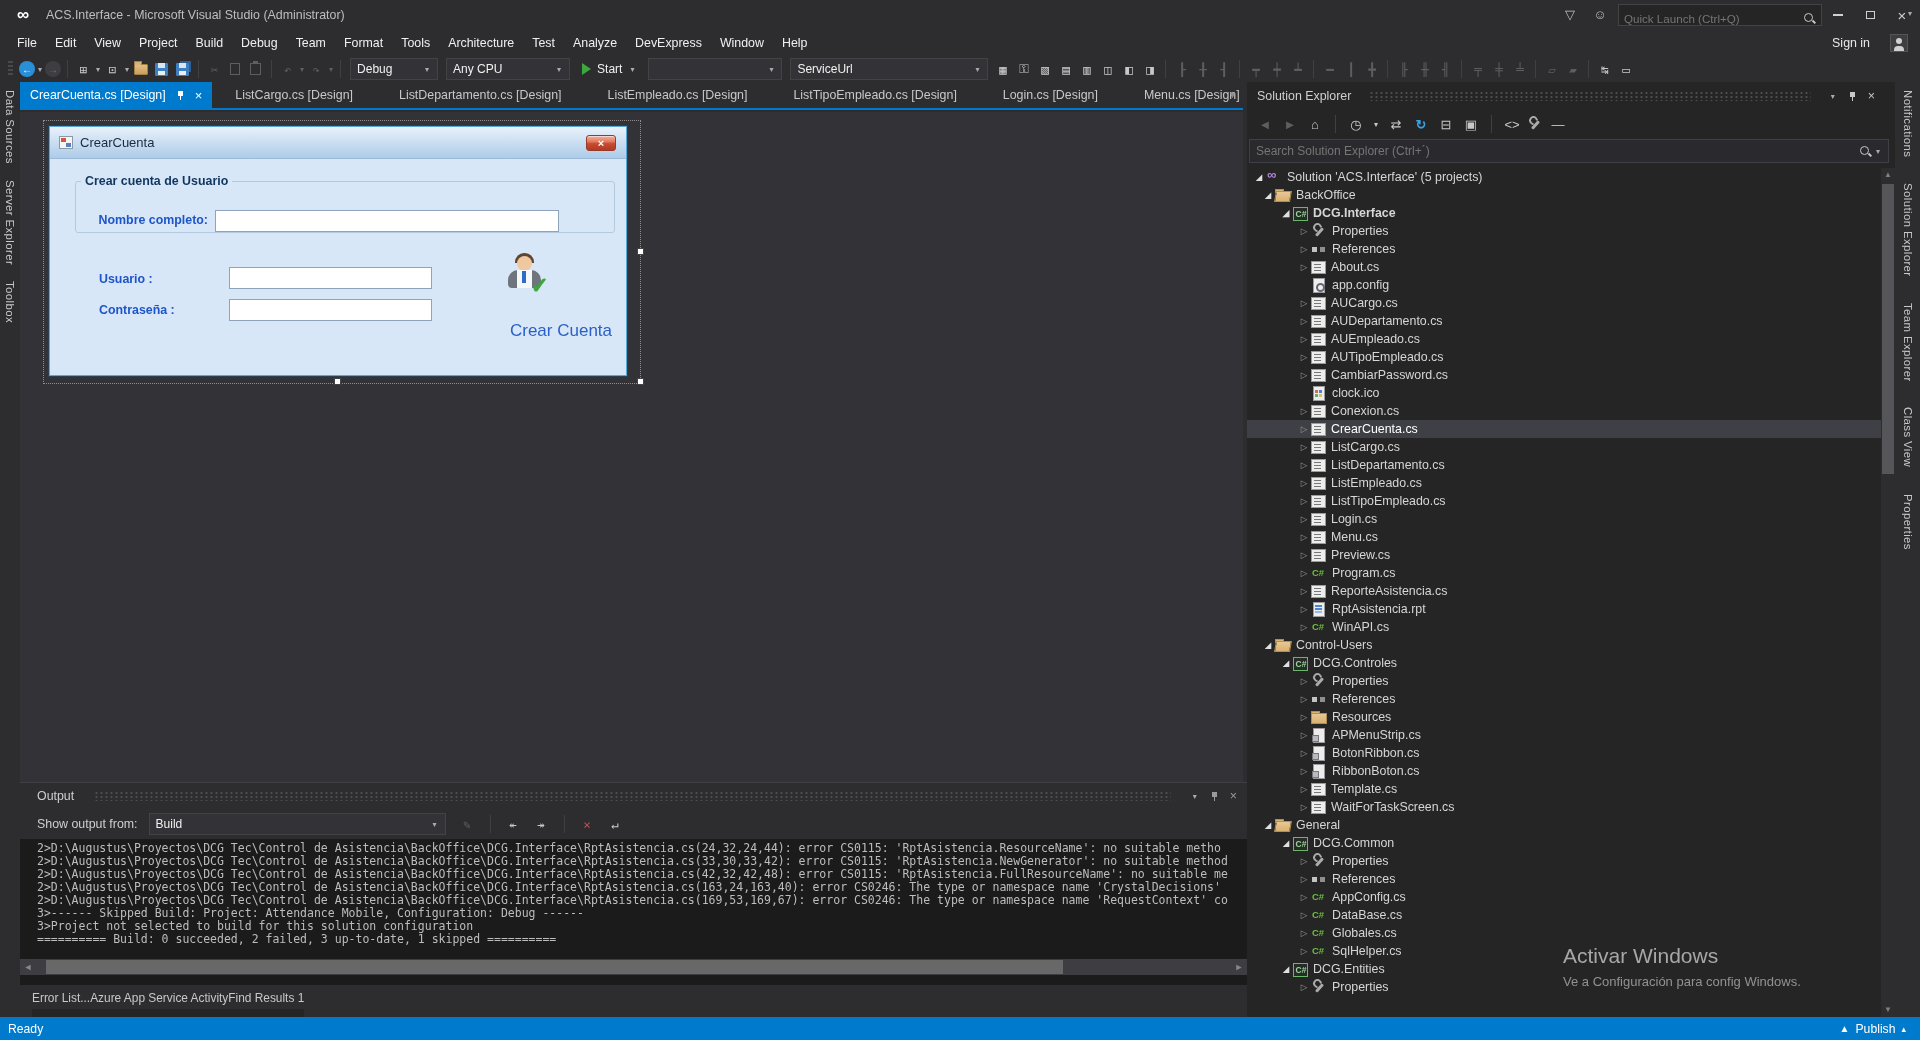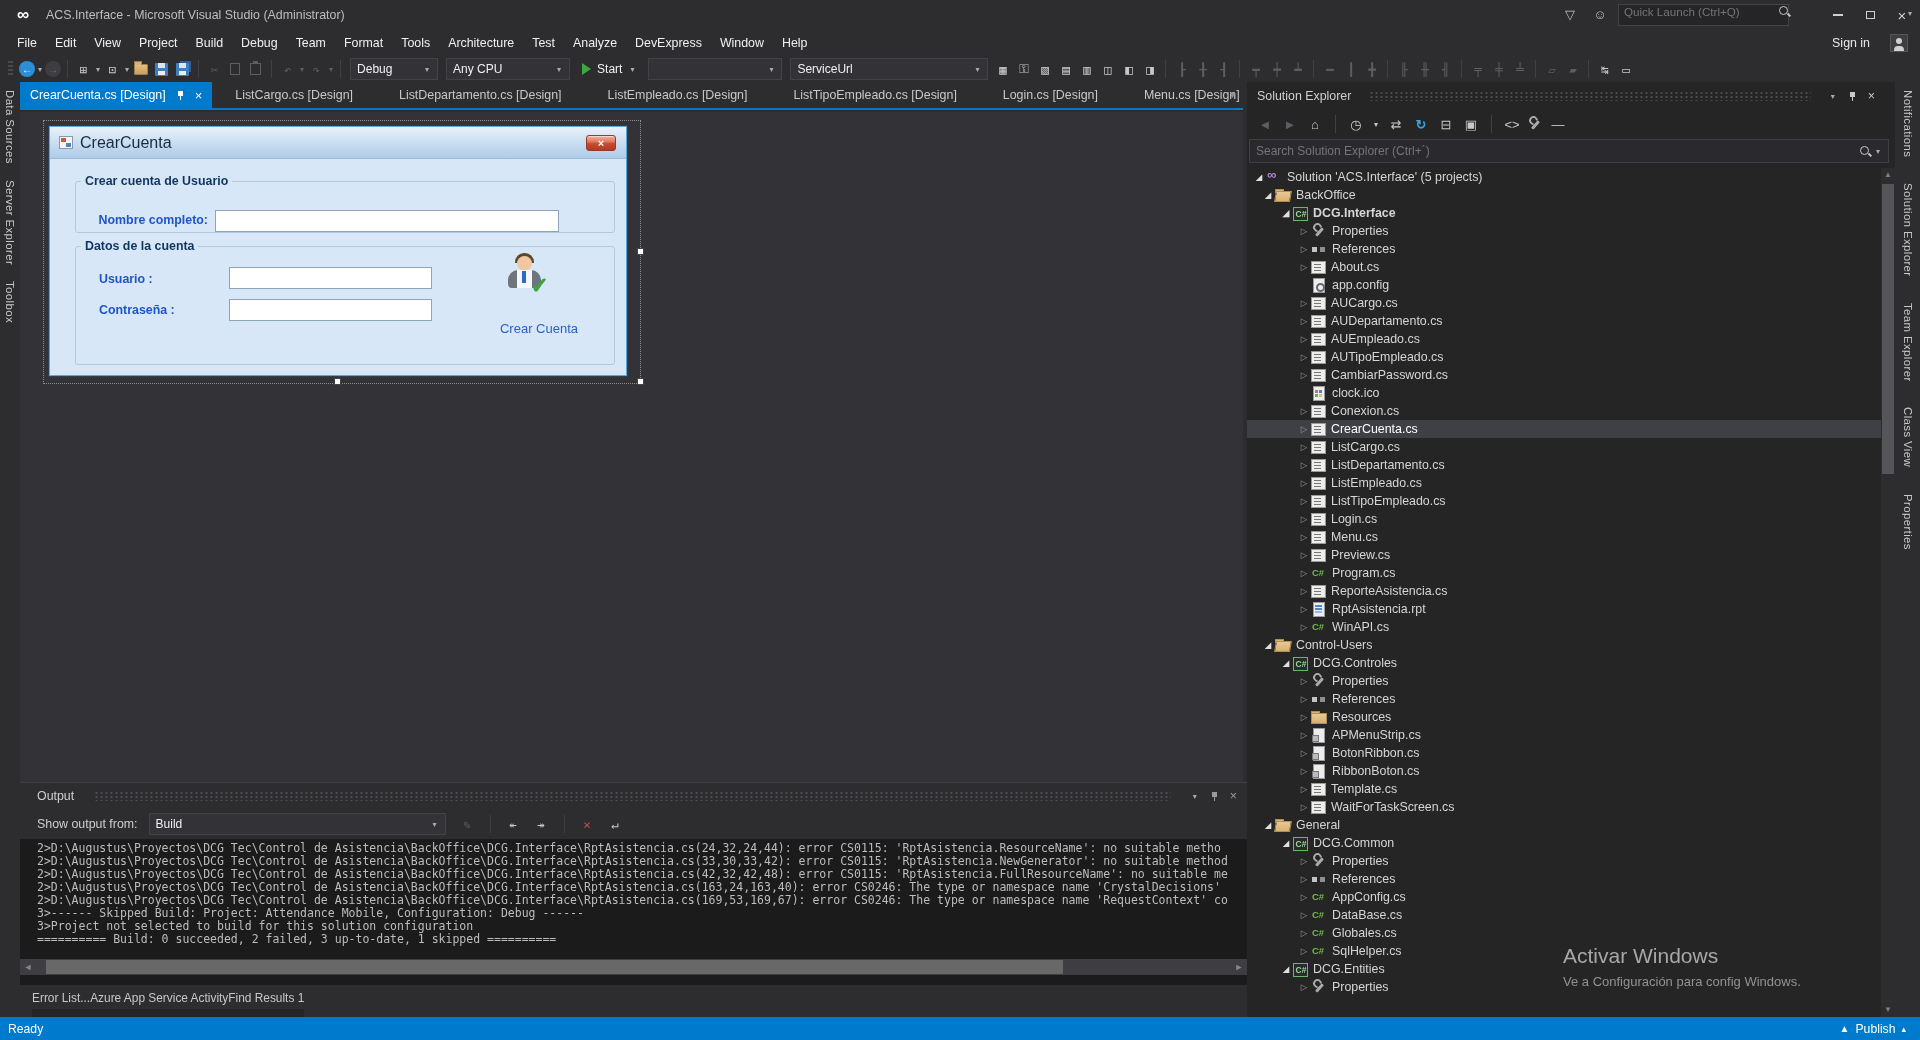--- a/index.html
+++ b/index.html
@@ -5,21 +5,21 @@
   *{box-sizing:border-box;margin:0;padding:0}
   html,body{background:#2D2D30;}
   body{font-family:"Liberation Sans",sans-serif;}
   #app{position:relative;width:1920px;height:1040px;background:#2D2D30;overflow:hidden;color:#D4D4D4;font-size:12px}
 
   
   .titlebar{position:absolute;left:0;top:0;width:1920px;height:30px;display:flex;align-items:center}
   .vslogo{margin-left:12px;width:22px;height:20px;color:#FFFFFF;font-size:17px;font-weight:bold;line-height:20px;text-align:center}
   .title-text{margin-left:12px;color:#BEBEBE;font-size:12.4px}
   .tb-icon{position:absolute;top:6px;width:20px;height:18px;color:#C0C0C0;font-size:13px;text-align:center;line-height:18px}
-  .ql{position:absolute;left:1618px;top:4px;width:171px;height:22px;background:#252526;border:1px solid #434346;display:flex;align-items:flex-start;padding:0 5px}
+  .ql{position:absolute;left:1618px;top:4px;width:204px;height:22px;background:#252526;border:1px solid #434346;display:flex;align-items:flex-end;padding:0 5px}
   .ql input{flex:1;background:transparent;border:0;outline:0;color:#7F7F7F;font-size:11.6px;font-family:"Liberation Sans",sans-serif}
   .mag{width:13px;height:13px;position:relative;flex:none}
   .mag::before{content:"";position:absolute;left:1px;top:1px;width:7px;height:7px;border:1.6px solid #C8C8C8;border-radius:50%}
   .mag::after{content:"";position:absolute;left:9px;top:9px;width:4px;height:1.8px;background:#C8C8C8;transform:rotate(45deg)}
   .winbtn{position:absolute;top:4px;width:28px;height:22px;display:flex;align-items:center;justify-content:center;color:#D0D0D0}
   .win-min-bar{width:10px;height:2px;background:#D0D0D0}
   .win-restore-box{width:9px;height:8px;border:1px solid #D0D0D0;position:relative;background:#2D2D30}
   .win-restore-box::before{content:"";position:absolute;left:2px;top:-3px;width:9px;height:8px;border:1px solid #D0D0D0;z-index:-1}
 
   
@@ -75,33 +75,33 @@
 
   
   .editor{position:absolute;left:20px;top:112px;width:1223px;height:670px;background:#333337}
   .sel-outline{position:absolute;left:43px;top:120px;width:598px;height:264px;border:1px dotted #8E8E8E}
   .handle{position:absolute;width:7px;height:7px;background:#FFF;border:1px solid #444;z-index:6}
   .vsform{position:absolute;left:49px;top:126px;width:578px;height:250px;background:#D8E7F8;border:1px solid #57A7D8;box-shadow:0 0 0 1px rgba(30,90,140,.35);z-index:5}
   .ftitle{height:32px;background:linear-gradient(180deg,#E9F2FB 0%,#CDE0F2 45%,#ADCBE8 100%);border-bottom:1px solid #9DBBD9;display:flex;align-items:center;position:relative}
   .ficon{width:14px;height:13px;margin-left:9px;background:#F5F5F5;border:1px solid #8899AA;position:relative}
   .ficon::before{content:"";position:absolute;left:1px;top:1px;width:5px;height:4px;background:#D4553F}
   .ficon::after{content:"";position:absolute;right:1px;bottom:1px;width:5px;height:4px;background:#5B7FB9}
-  .ftext{margin-left:7px;font-size:16px;color:#1B2A40}
+  .ftext{margin-left:7px;font-size:13px;color:#1B2A40}
   .fclose{position:absolute;right:10px;top:8px;width:30px;height:16px;border-radius:3px;border:1px solid #973A28;background:linear-gradient(180deg,#F4B0A0 0%,#E07B60 40%,#C94B32 55%,#B03A23 100%);color:#FFF;display:flex;align-items:center;justify-content:center;font-size:11px;font-weight:bold;box-shadow:inset 0 1px 0 rgba(255,255,255,.5)}
   .fgroup{position:absolute;border:1px solid #B4C9DE;border-radius:3px}
   .glabel{position:absolute;top:-8px;left:5px;background:#D8E7F8;padding:0 4px;font-weight:bold;font-size:12.4px;color:#10355F;white-space:nowrap}
   .flabel{position:absolute;font-weight:bold;color:#1E55C8;font-size:12.4px;white-space:nowrap}
   .ftb{position:absolute;background:#FFF;border:1px solid #8EA4BC;height:22px;outline:0;padding:0 4px;font-size:12px;color:#222;font-family:"Liberation Sans",sans-serif}
   .person{position:absolute;left:455px;top:128px;width:40px;height:42px}
   .p-head{position:absolute;left:12px;top:1px;width:15px;height:15px;border-radius:50%;background:#F0C8A0}
   .p-hair{position:absolute;left:10px;top:-2px;width:19px;height:10px;border-radius:9px 9px 0 0;background:#5F4630}
   .p-body{position:absolute;left:3px;top:15px;width:33px;height:18px;border-radius:10px 10px 4px 4px;background:linear-gradient(90deg,#6E757D 0 28%,#F5F8FB 28% 72%,#6E757D 72% 100%)}
   .p-tie{position:absolute;left:17px;top:16px;width:4px;height:12px;background:#2E6BC5}
   .p-check{position:absolute;right:-4px;bottom:-2px;color:#3FA53F;font-size:22px;font-weight:bold;text-shadow:0 0 1px #3FA53F}
-  .crear-btn{position:absolute;left:418px;top:194px;width:110px;text-align:right;color:#2A5FC5;font-size:13px}
+  .crear-btn{position:absolute;left:456px;top:194px;width:110px;text-align:center;color:#2A5FC5;font-size:17px}
 
   
   .output{position:absolute;left:20px;top:782px;width:1227px;height:203px;background:#2D2D30;border-top:1px solid #3F3F46}
   .out-title{height:26px;display:flex;align-items:center;padding-left:17px;color:#CFCFCF;font-size:12.4px;gap:10px}
   .dots{flex:1;height:10px;margin:0 10px;background-image:radial-gradient(#4E4E53 1px,transparent 1.3px);background-size:5px 4px}
   .winmini{display:flex;align-items:center;gap:10px;margin-right:10px;color:#9A9A9A}
   .out-toolbar{height:30px;display:flex;align-items:center;padding-left:17px;gap:7px;color:#CFCFCF;font-size:12.4px}
   .out-content{position:absolute;left:0;top:56px;right:0;bottom:0;background:#1B1B1C}
   .oline{height:13px;line-height:13px;font-family:"DejaVu Sans Mono",monospace;font-size:11.5px;color:#BDBDBD;white-space:pre;overflow:hidden;padding-left:17px}
   .oline:first-child{margin-top:3px}
@@ -334,23 +334,20 @@
       <span class="ficon"></span>
       <span class="ftext">CrearCuenta</span>
       <span class="fclose">×</span>
     </div>
     <div style="position:relative;height:217px">
       <div class="fgroup" style="left:25px;top:22px;width:540px;height:52px">
         <span class="glabel">Crear cuenta de Usuario</span>
       </div>
       <div class="flabel" style="left:48px;top:54px;width:110px;text-align:right">Nombre completo:</div>
       <input class="ftb" style="left: 165px; top: 51px; width: 344px;">
-      <div class="fgroup" style="left:25px;top:87px;width:540px;height:119px">
-        <span class="glabel">Datos de la cuenta</span>
-      </div>
       <div class="flabel" style="left:49px;top:113px">Usuario :</div>
       <input class="ftb" style="left: 179px; top: 108px; width: 203px;">
       <div class="flabel" style="left:49px;top:144px">Contraseña :</div>
       <input class="ftb" style="left: 179px; top: 140px; width: 203px;">
       <div class="person" style="top:96px">
         <span class="p-hair"></span>
           <span class="p-head"></span>
           <span class="p-body"></span>
           <span class="p-tie"></span>
         <span class="p-check">✓</span>

